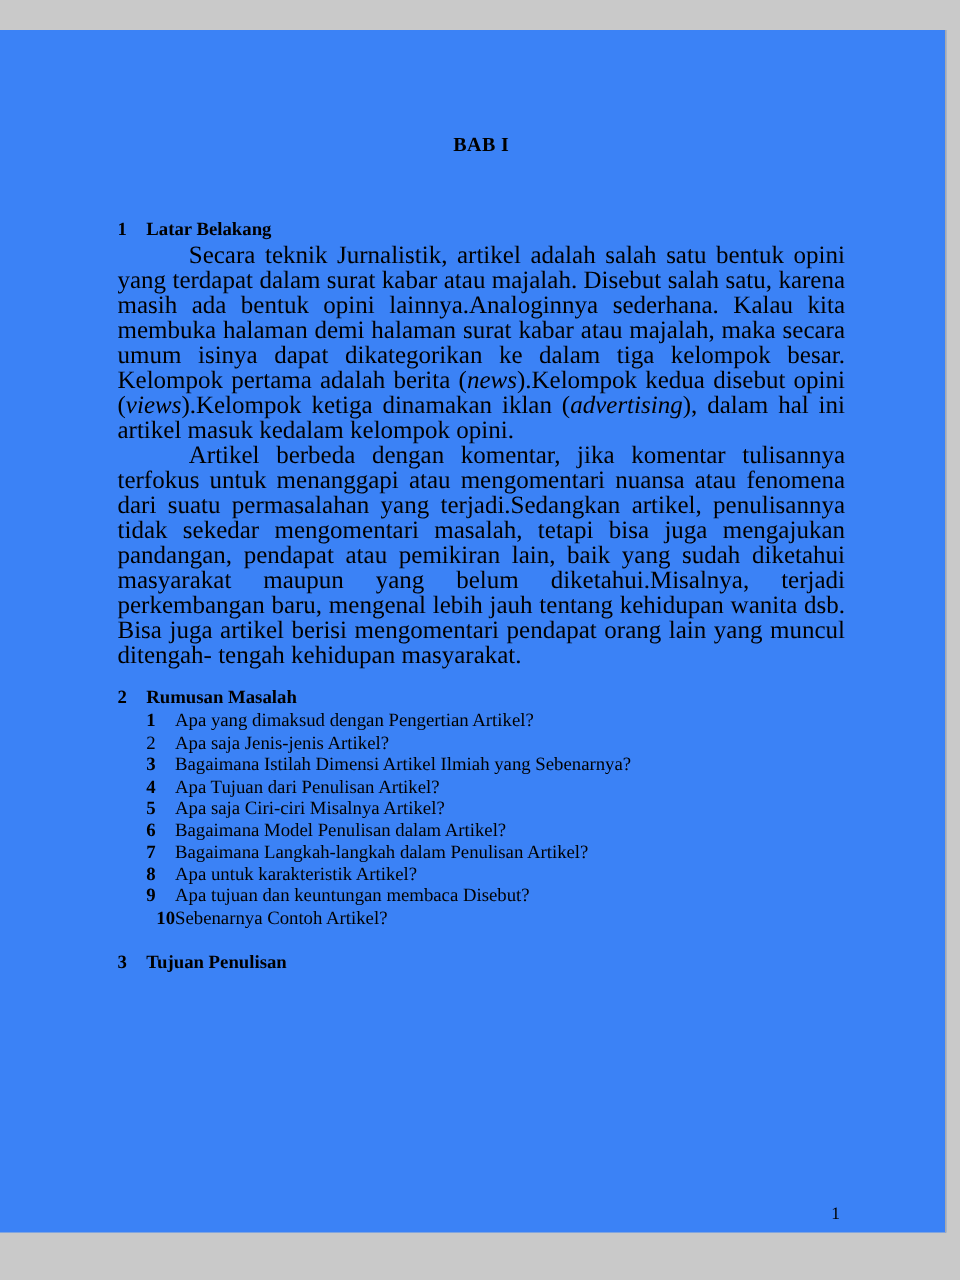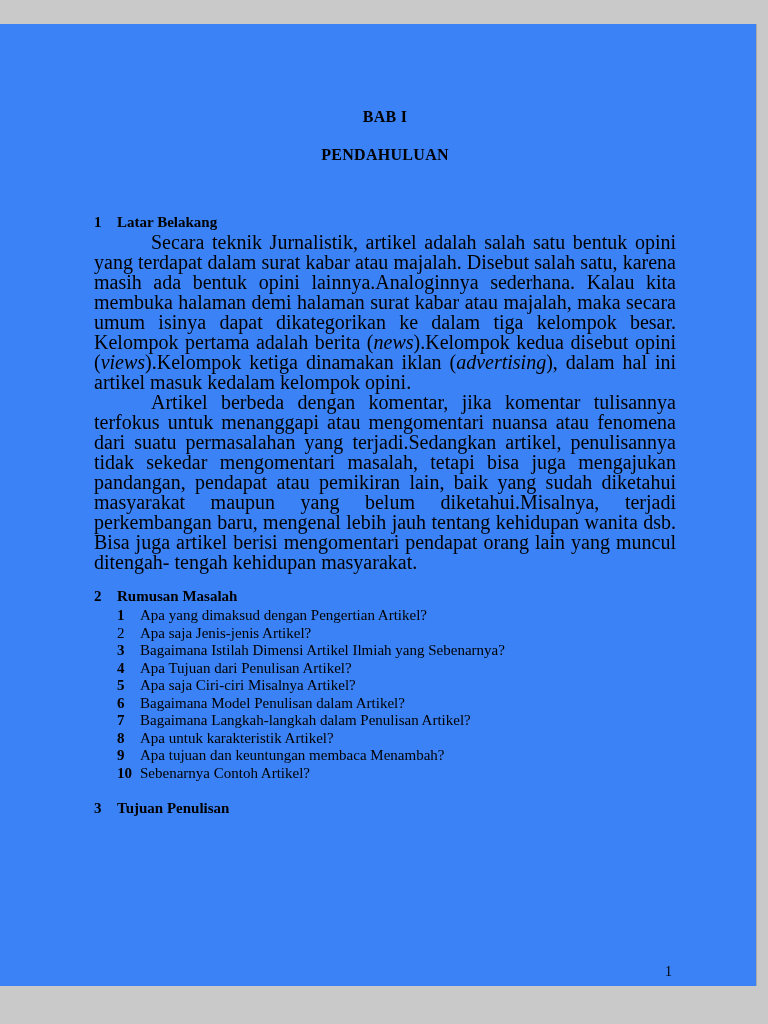--- a/index.html
+++ b/index.html
@@ -79,21 +79,20 @@
     font-size: 14px;
   }
 </style>
 </head>
 <body>
 
 <div class="page">
   <div class="content">
 
     <div class="chapter-title">BAB I</div>
-    <div class="chapter-subtitle">PENDAHULUAN</div>
 
     <div class="section first">
       <div class="section-heading">
         <span class="sec-num">1</span>
         <span class="sec-title">Latar Belakang</span>
       </div>
       <p class="para"><span>Secara teknik Jurnalistik, artikel adalah salah satu bentuk opini yang terdapat dalam surat kabar atau majalah. Disebut salah satu, karena masih ada bentuk opini lainnya.Analoginnya sederhana. Kalau kita membuka halaman demi halaman surat kabar atau majalah, maka secara umum isinya dapat dikategorikan ke dalam tiga kelompok besar. Kelompok pertama adalah berita (</span><i>news</i><span>).Kelompok kedua disebut opini (</span><i>views</i><span>).Kelompok ketiga dinamakan iklan (</span><i>advertising</i><span>), dalam hal ini artikel masuk kedalam kelompok opini.</span></p>
       <p class="para"><span>Artikel berbeda dengan komentar, jika komentar tulisannya terfokus untuk menanggapi atau mengomentari nuansa atau fenomena dari suatu permasalahan yang terjadi.Sedangkan artikel, penulisannya tidak sekedar mengomentari masalah, tetapi bisa juga mengajukan pandangan, pendapat atau pemikiran lain, baik yang sudah diketahui masyarakat maupun yang belum diketahui.Misalnya, terjadi perkembangan baru, mengenal lebih jauh tentang kehidupan wanita dsb. Bisa juga artikel berisi mengomentari pendapat orang lain yang muncul ditengah- tengah kehidupan masyarakat.</span></p>
     </div>
 
@@ -130,24 +129,24 @@
         <div class="q-item">
           <span class="q-num" style="font-weight: bold;">7</span>
           <span class="q-text">Bagaimana Langkah-langkah dalam Penulisan Artikel?</span>
         </div>
         <div class="q-item">
           <span class="q-num" style="font-weight: bold;">8</span>
           <span class="q-text">Apa untuk karakteristik Artikel?</span>
         </div>
         <div class="q-item">
           <span class="q-num" style="font-weight: bold;">9</span>
-          <span class="q-text">Apa tujuan dan keuntungan membaca Menambah?</span>
+          <span class="q-text">Apa tujuan dan keuntungan membaca Disebut?</span>
         </div>
         <div class="q-item">
-          <span class="q-num" style="font-weight: bold;">10</span>
+          <span class="q-num" style="font-weight: bold; text-align: right;">10</span>
           <span class="q-text">Sebenarnya Contoh Artikel?</span>
         </div>
       </div>
     </div>
 
     <div class="section third">
       <div class="section-heading">
         <span class="sec-num">3</span>
         <span class="sec-title">Tujuan Penulisan</span>
       </div>

